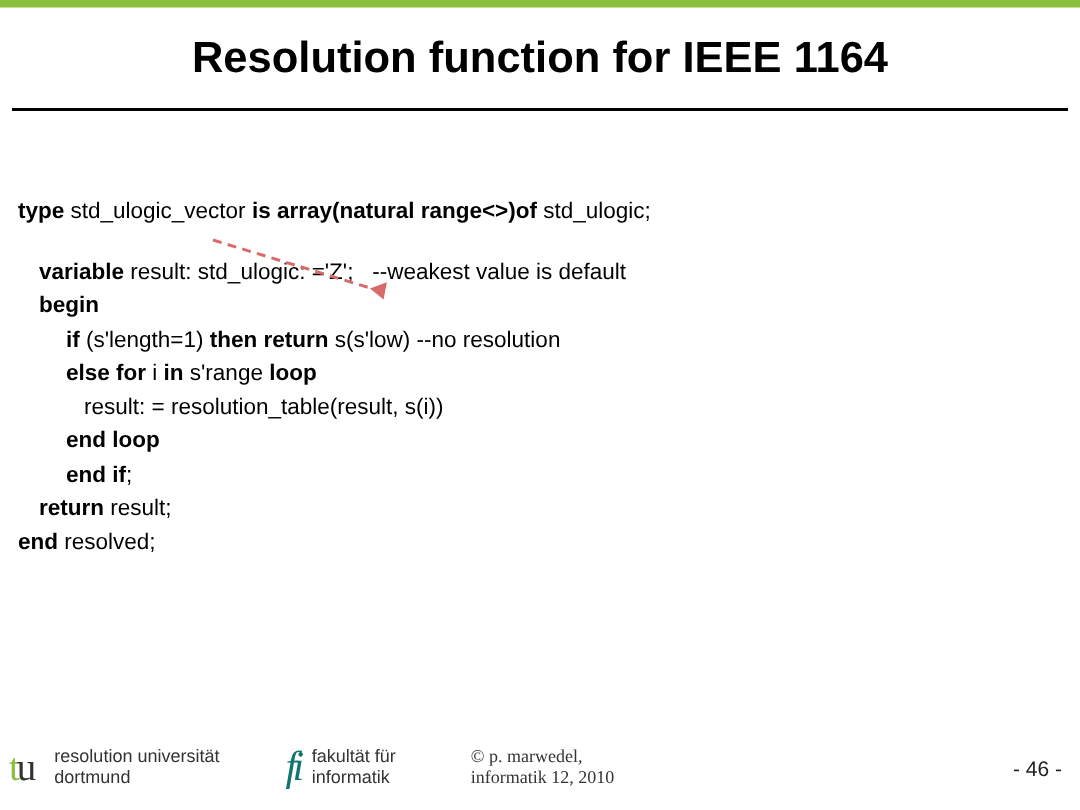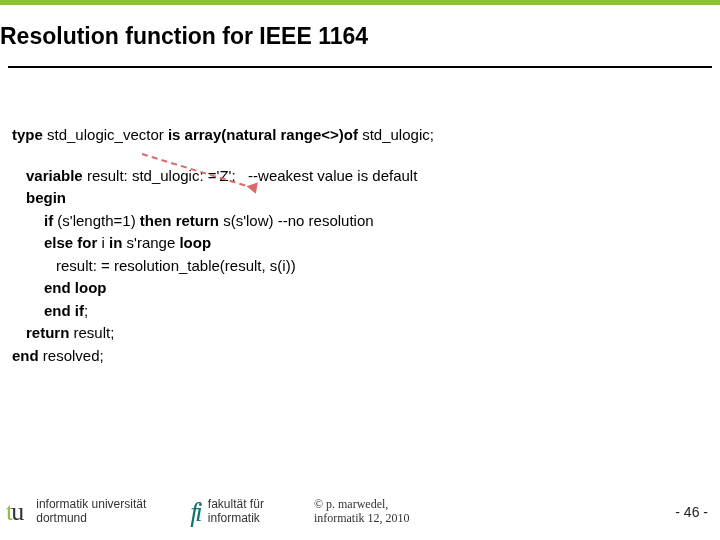--- a/index.html
+++ b/index.html
@@ -6,22 +6,23 @@
   body {
     width: 720px;
     height: 540px;
     font-family: Arial, Helvetica, sans-serif;
     color: #000;
     background: #fff;
     position: relative;
     border-top: 5px solid #8bbf3f;
   }
   .title {
+    text-align: center;
     font-weight: bold;
-    font-size: 23px;
+    font-size: 29px;
     padding: 18px 0 16px 0;
   }
   .hr {
     border-top: 2px solid #000;
     margin: 0 8px;
   }
   .content {
     padding: 10px 12px 0 12px;
     font-size: 15px;
     line-height: 1.5;
@@ -150,21 +151,21 @@
     <div class="cl"><span class="b">end</span><span> resolved;</span></div>
   </div>
 </div>
 
 <div class="footer">
   <div class="tu-logo">
     <span class="tu-t">t</span>
       <span class="tu-u">u</span>
   </div>
   <div class="tu-text">
-    <div>informatik universität</div>
+    <div>resolution universität</div>
     <div>dortmund</div>
   </div>
 
   <div class="fi-logo">
     <div class="fi-mark">fi</div>
     <div class="fi-text">
       <div>fakultät für</div>
       <div>informatik</div>
     </div>
   </div>

